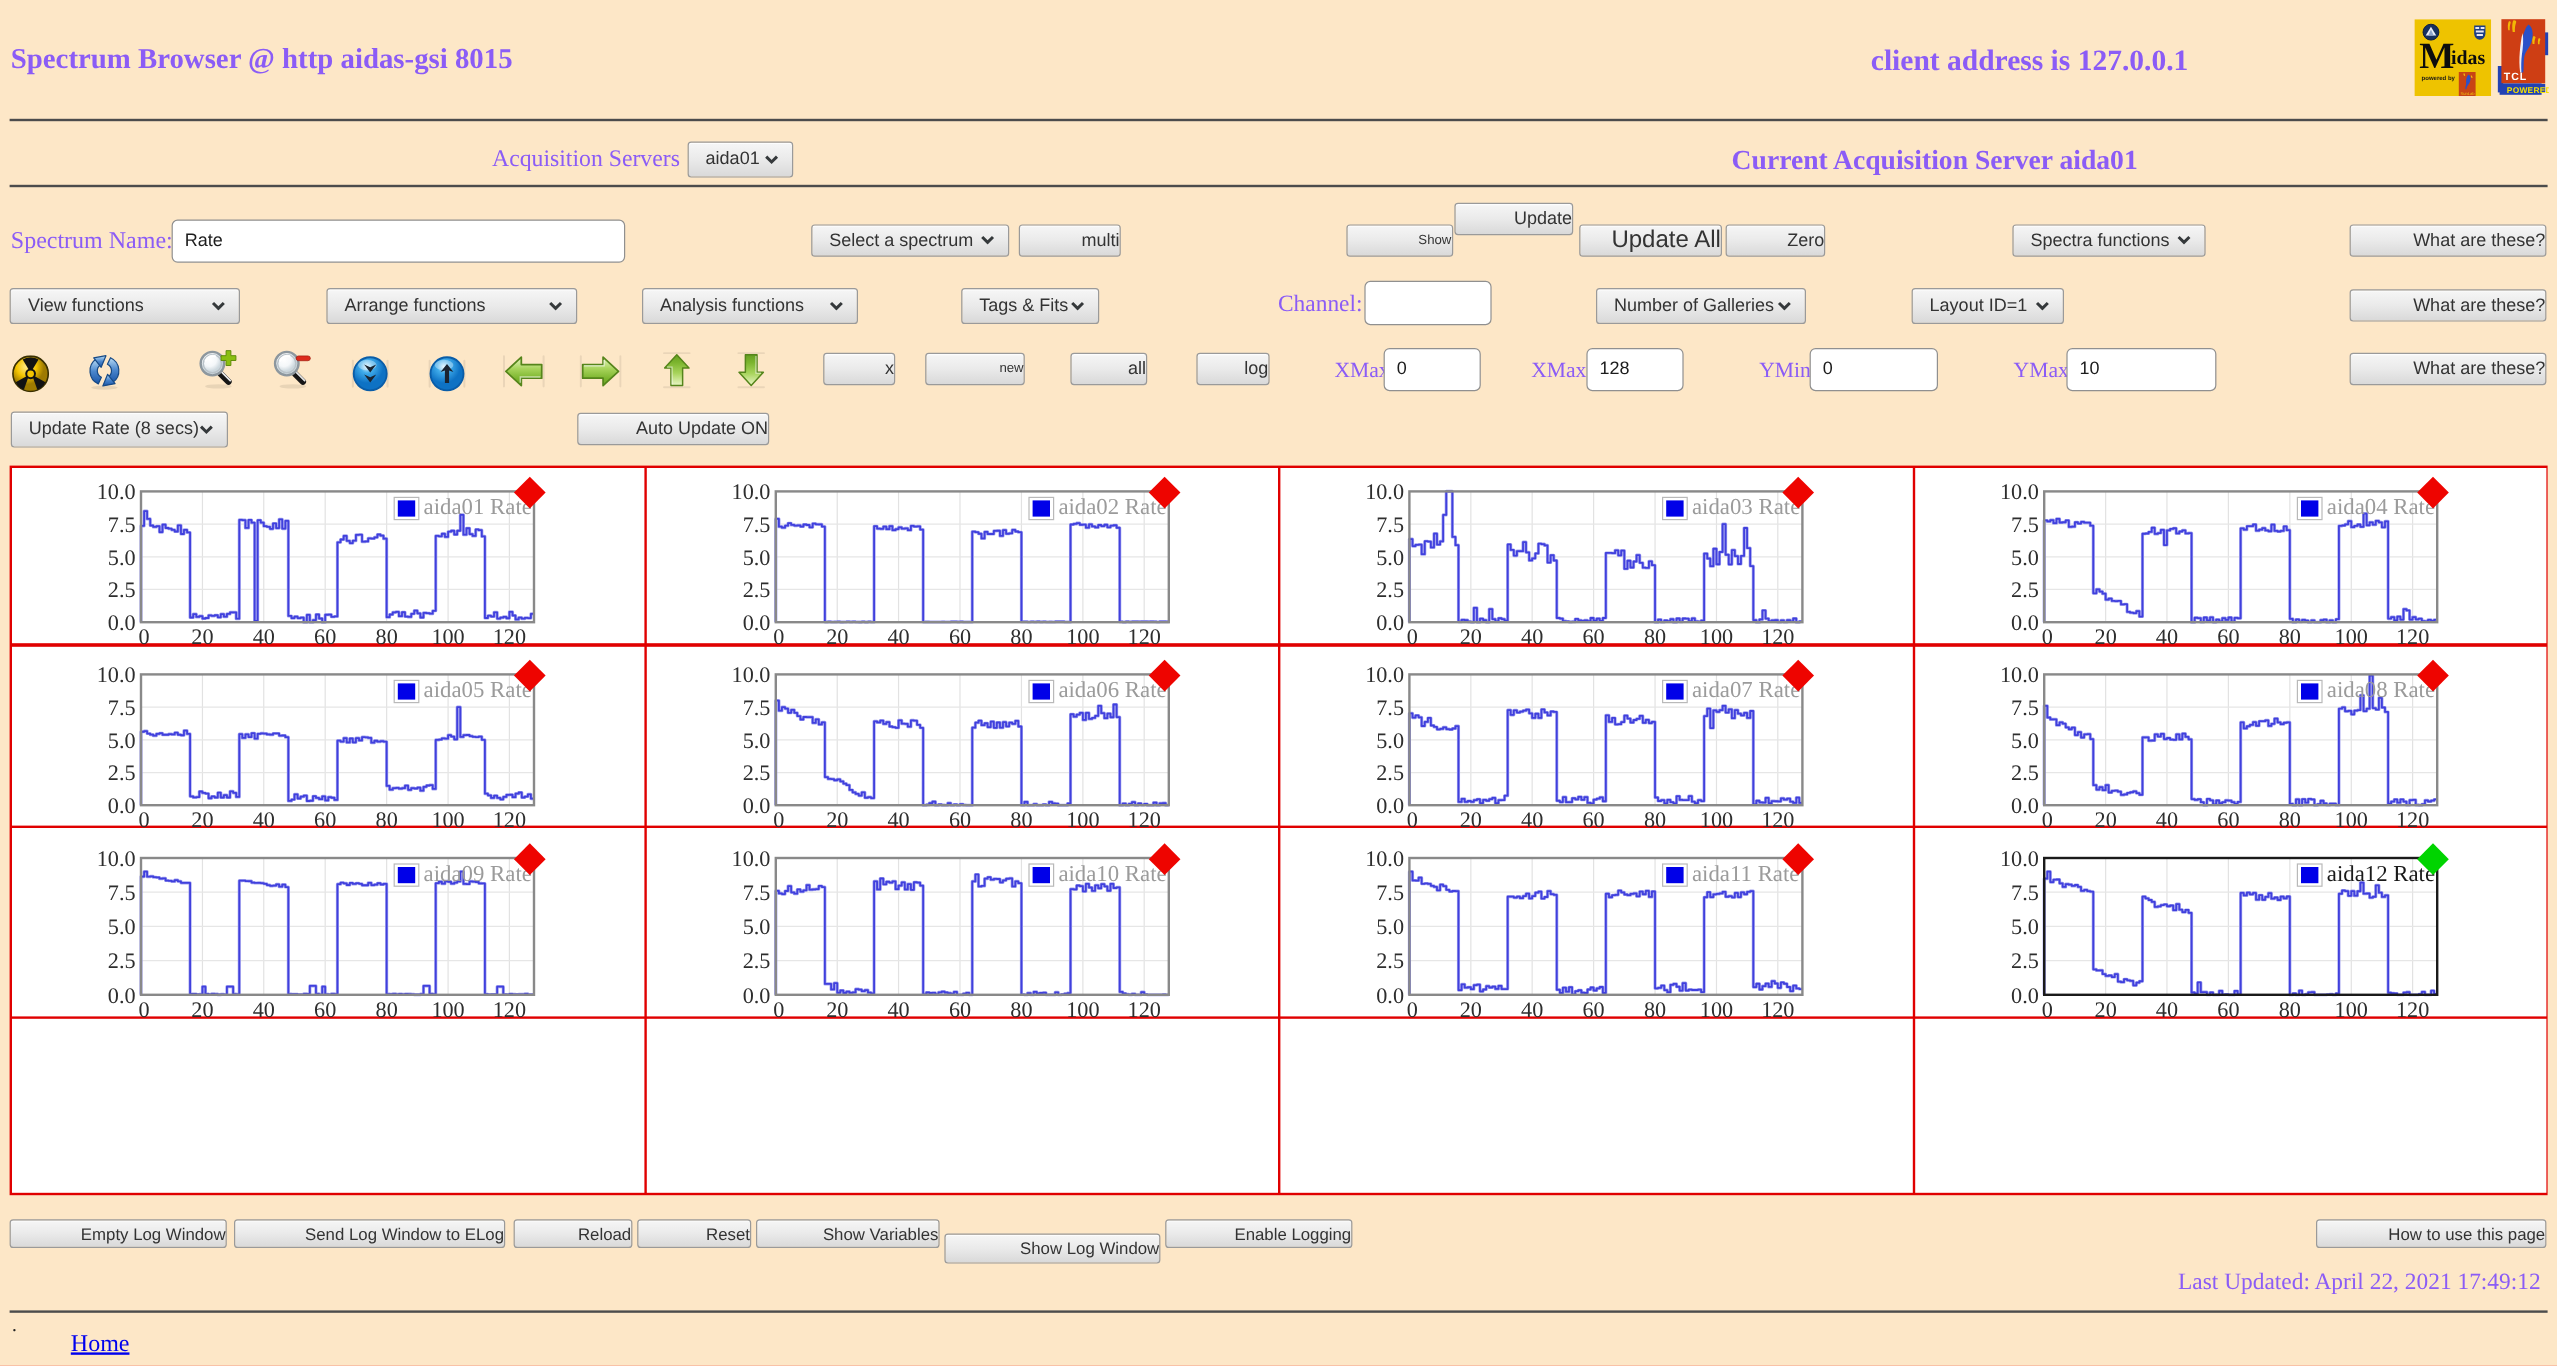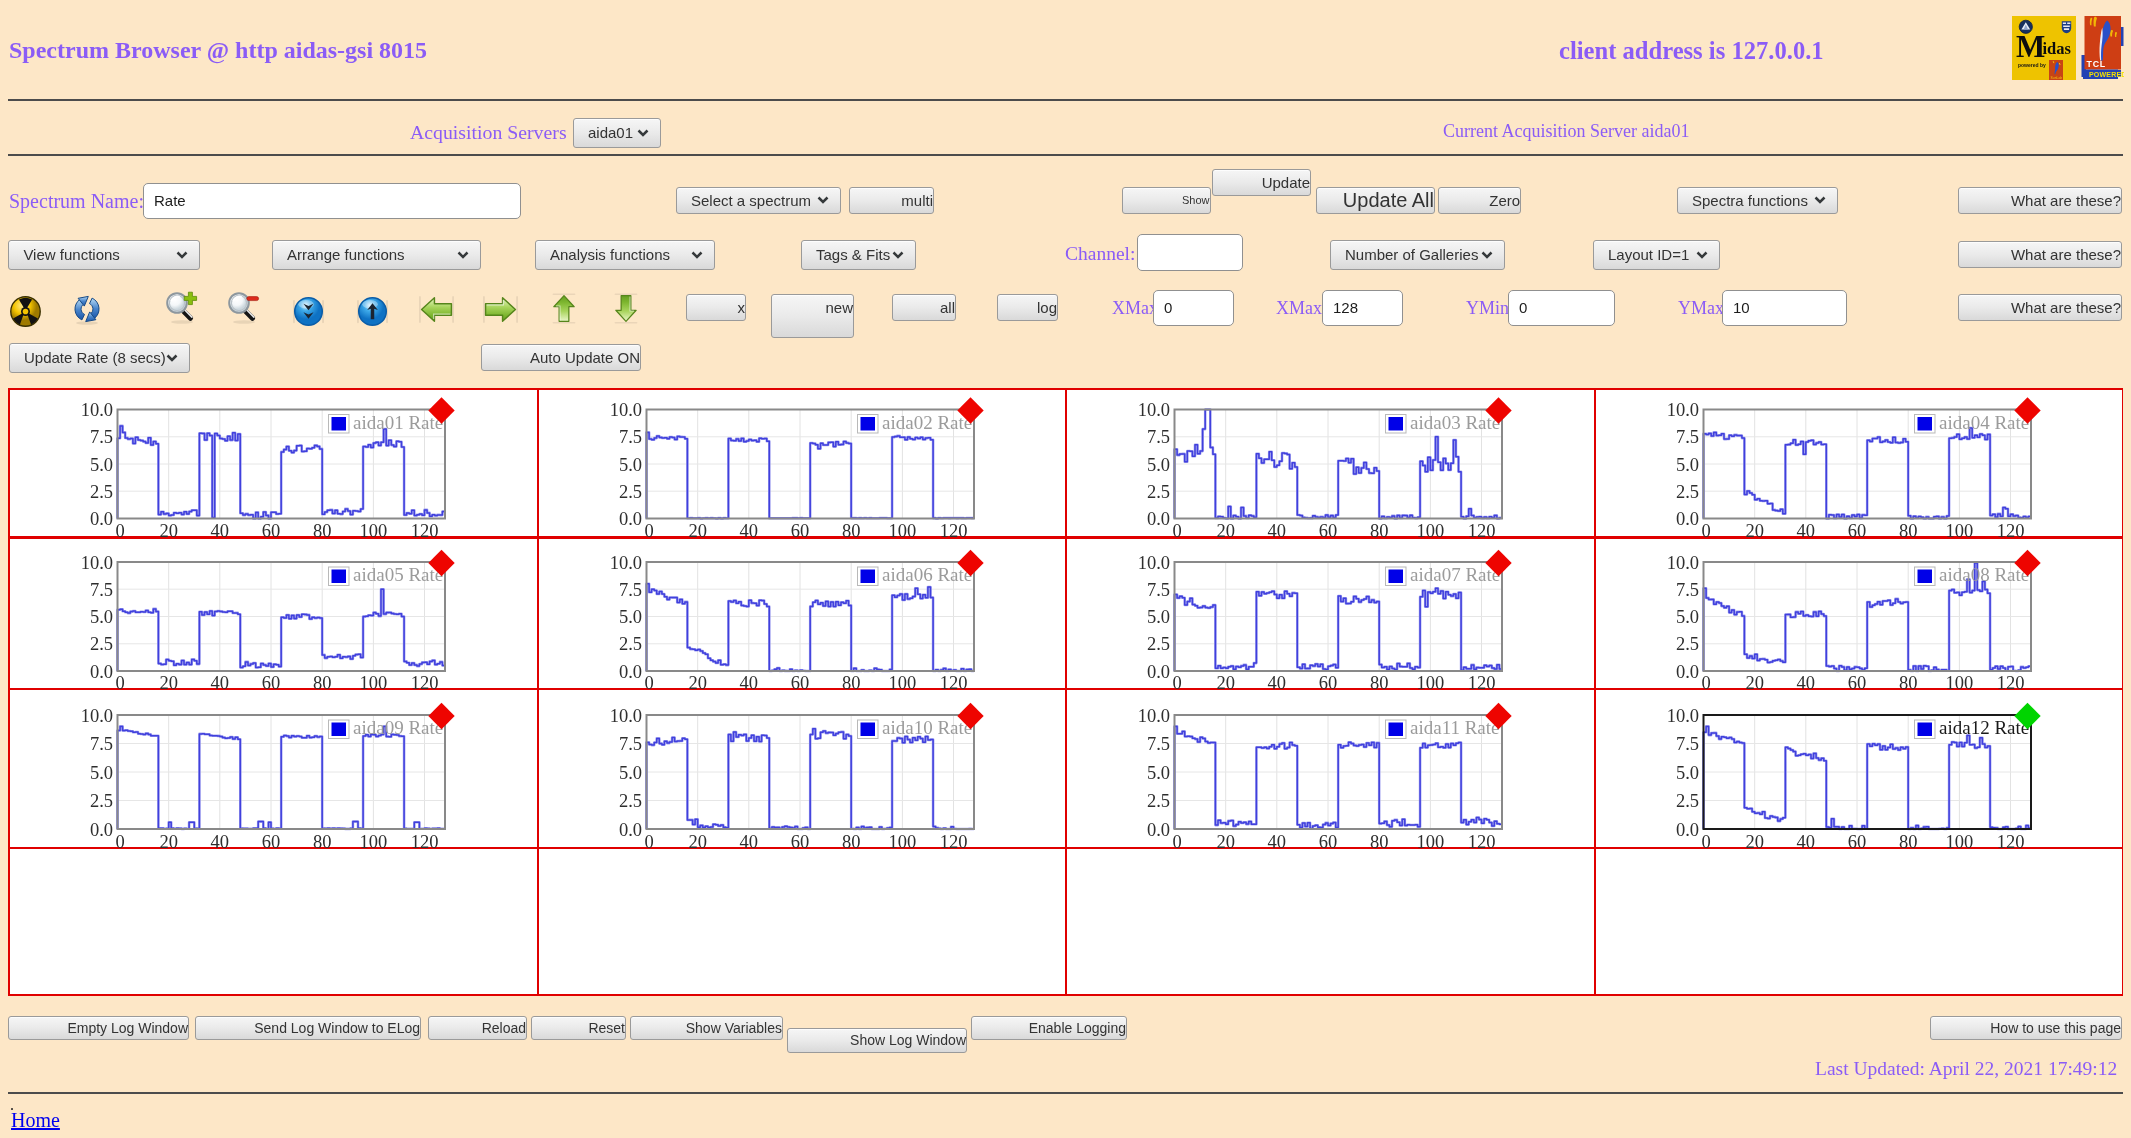--- a/index.html
+++ b/index.html
@@ -5,21 +5,21 @@
 body { position:relative; font-family:"Liberation Sans",sans-serif; }
 .rl { position:absolute; color:#8b5cf6; font-family:"Liberation Serif",serif; white-space:nowrap; }
 .ctl { position:absolute; background:linear-gradient(#f6f6f6 0%,#eaeaea 50%,#d9d9d9 100%); border:1px solid #9a9a9a; box-shadow:inset 0 1px 0 #fdfdfd;
        border-radius:3px; color:#333; text-align:right; font-size:15px; white-space:nowrap; }
 .sel { text-align:left; padding-left:14px; }
 .chev { position:absolute; right:11px; top:50%; margin-top:-4px; }
 .inp { position:absolute; background:#fff; border:1.4px solid #909090; border-radius:5px;
        color:#1c1c1c; font-size:15px; padding-left:10px; white-space:nowrap; }
 .hr { position:absolute; left:8px; width:2115px; height:2px; background:#4c4c4c; }
 .cell { position:absolute; background:#fff; }
-a { color:#0000ee; }
+a { color:#0000ee;margin-left:48px; }
 </style></head><body>
 
 <div class="rl" style="left:9px;top:37px;font-weight:bold;font-size:24px">Spectrum Browser @ http aidas-gsi 8015</div>
 <div class="rl" style="left:1559px;top:36.5px;font-weight:bold;font-size:24.6px">client address is 127.0.0.1</div>
 <svg style="position:absolute;left:2012px;top:16px" width="64" height="64" viewBox="0 0 64 64">
 <rect width="64" height="64" fill="#eec300"></rect>
 <circle cx="13.8" cy="10.8" r="6.6" fill="#16305f" stroke="#0c1c40" stroke-width="0.8"></circle>
 <path d="M13.8 6.2 L18.2 13.6 L9.4 13.6 Z" fill="#e9eef7"></path>
 <path d="M13.8 8.6 L16.1 13.6 L11.5 13.6 Z" fill="#8fa5cc"></path>
 <path d="M49.8 5.2 h9.4 v7 a4.7 5.2 0 0 1 -4.7 5 a4.7 5.2 0 0 1 -4.7 -5 Z" fill="#1c3d85"></path>
@@ -47,21 +47,21 @@
 <path d="M26.2 5.5 C30.8 8.5 30.2 17.5 27.4 22.8 C25.1 27.4 22.8 28.9 22.3 34.5 C21.9 38 22.3 42 21.7 45.5 L19.4 45.5 C19 40.5 19.6 37.2 19.4 33 C19.2 27.4 19 22.6 20.9 17 C22.3 12.3 23.8 7 26.2 5.5 Z" fill="#2a50c8"></path>
 <path d="M21.2 12.5 C22.1 18.2 21.5 24.8 20.6 30.5 C20 34.8 19.9 40.8 20.2 45.5 L19.1 45.5 C18.4 39.8 18.3 34.2 18.8 28.5 C19.3 23.2 19.9 16.8 21.2 12.5 Z" fill="#ffffff" opacity="0.9"></path>
 <text x="5.5" y="51.5" font-family="Liberation Sans" font-size="8.8" font-weight="bold" fill="#ffffff" letter-spacing="0.8">TCL</text>
 <text x="8" y="62.3" font-family="Liberation Sans" font-size="7" font-weight="bold" fill="#f3e000" letter-spacing="0.2">POWERED</text>
 </svg>
 <div class="hr" style="top:99px"></div>
 <div class="rl" style="left:410px;top:120.5px;font-size:19.8px">Acquisition Servers</div>
 <div class="ctl sel" style="left:573px;top:117.5px;width:88px;height:30px;line-height:28px"><span>aida01</span><svg class="chev" width="12" height="8" viewBox="0 0 12 8">
       <path d="M1.5 1.5 L6 6 L10.5 1.5" fill="none" stroke="#35393b" stroke-width="2.5"></path>
     </svg></div>
-<div class="rl" style="left:1443px;top:120.5px;font-weight:normal;font-size:18px">Current Acquisition Server aida01</div>
+<div class="rl" style="left:1443px;top:120.5px;font-weight:bold;font-size:23px">Current Acquisition Server aida01</div>
 <div class="hr" style="top:154px"></div>
 <div class="rl" style="left:9px;top:189.5px;font-size:20px">Spectrum Name:</div>
 <div class="inp" style="left:143px;top:182.5px;width:378px;height:36.5px;line-height:34.5px">Rate</div>
 <div class="ctl sel" style="left:676px;top:186.5px;width:165px;height:27px;line-height:25px"><span>Select a spectrum</span><svg class="chev" width="12" height="8" viewBox="0 0 12 8">
       <path d="M1.5 1.5 L6 6 L10.5 1.5" fill="none" stroke="#35393b" stroke-width="2.5"></path>
     </svg></div>
 <div class="ctl btn" style="left:849px;top:186.5px;width:85px;height:27px;line-height:25px;font-size:15px">multi</div>
 <div class="ctl btn" style="left:1121.5px;top:186.5px;width:89px;height:27px;line-height:25px;font-size:11px">Show</div>
 <div class="ctl btn" style="left:1212px;top:169px;width:99px;height:27px;line-height:25px;font-size:15px">Update</div>
 <div class="ctl btn" style="left:1316px;top:186.5px;width:119px;height:27px;line-height:25px;font-size:20px">Update All</div>
@@ -243,21 +243,21 @@
       </linearGradient>
     </defs>
 <g transform="rotate(90 17 15)">
 <rect x="0" y="2" width="1.8" height="26" rx="0.9" fill="#00000013"></rect>
 <rect x="32.2" y="2" width="1.8" height="26" rx="0.9" fill="#00000013"></rect>
 <path d="M2.5 9.5 L19 9.5 L19 3.5 L31.5 15 L19 26.5 L19 20.5 L2.5 20.5 Z" fill="url(#ag611d)" stroke="#55851b" stroke-width="1.4" stroke-linejoin="round"></path>
 <path d="M3.5 10.5 L19.8 10.5 L19.8 5.8" fill="none" stroke="#ffffff" stroke-width="1.2" opacity="0.55"></path>
 </g>
 </svg>
 <div class="ctl btn" style="left:686px;top:294px;width:60px;height:27px;line-height:25px;font-size:15px">x</div>
-<div class="ctl btn" style="left:771px;top:294px;width:83px;height:44px;line-height:25px;font-size:15px">new</div>
+<div class="ctl btn" style="left:771px;top:294px;width:83px;height:27px;line-height:25px;font-size:11px">new</div>
 <div class="ctl btn" style="left:892px;top:294px;width:64px;height:27px;line-height:25px;font-size:15px">all</div>
 <div class="ctl btn" style="left:997px;top:294px;width:61px;height:27px;line-height:25px;font-size:15px">log</div>
 <div class="rl" style="left:1112px;top:297.5px;font-size:18px">XMax</div>
 <div class="inp" style="left:1153px;top:289.5px;width:80.5px;height:36.5px;line-height:34.5px">0</div>
 <div class="rl" style="left:1276px;top:297.5px;font-size:18px">XMax</div>
 <div class="inp" style="left:1322px;top:289.5px;width:81px;height:36.5px;line-height:34.5px">128</div>
 <div class="rl" style="left:1466px;top:297.5px;font-size:18px">YMin</div>
 <div class="inp" style="left:1508px;top:289.5px;width:107px;height:36.5px;line-height:34.5px">0</div>
 <div class="rl" style="left:1678px;top:297.5px;font-size:18px">YMax</div>
 <div class="inp" style="left:1722px;top:289.5px;width:125px;height:36.5px;line-height:34.5px">10</div>

